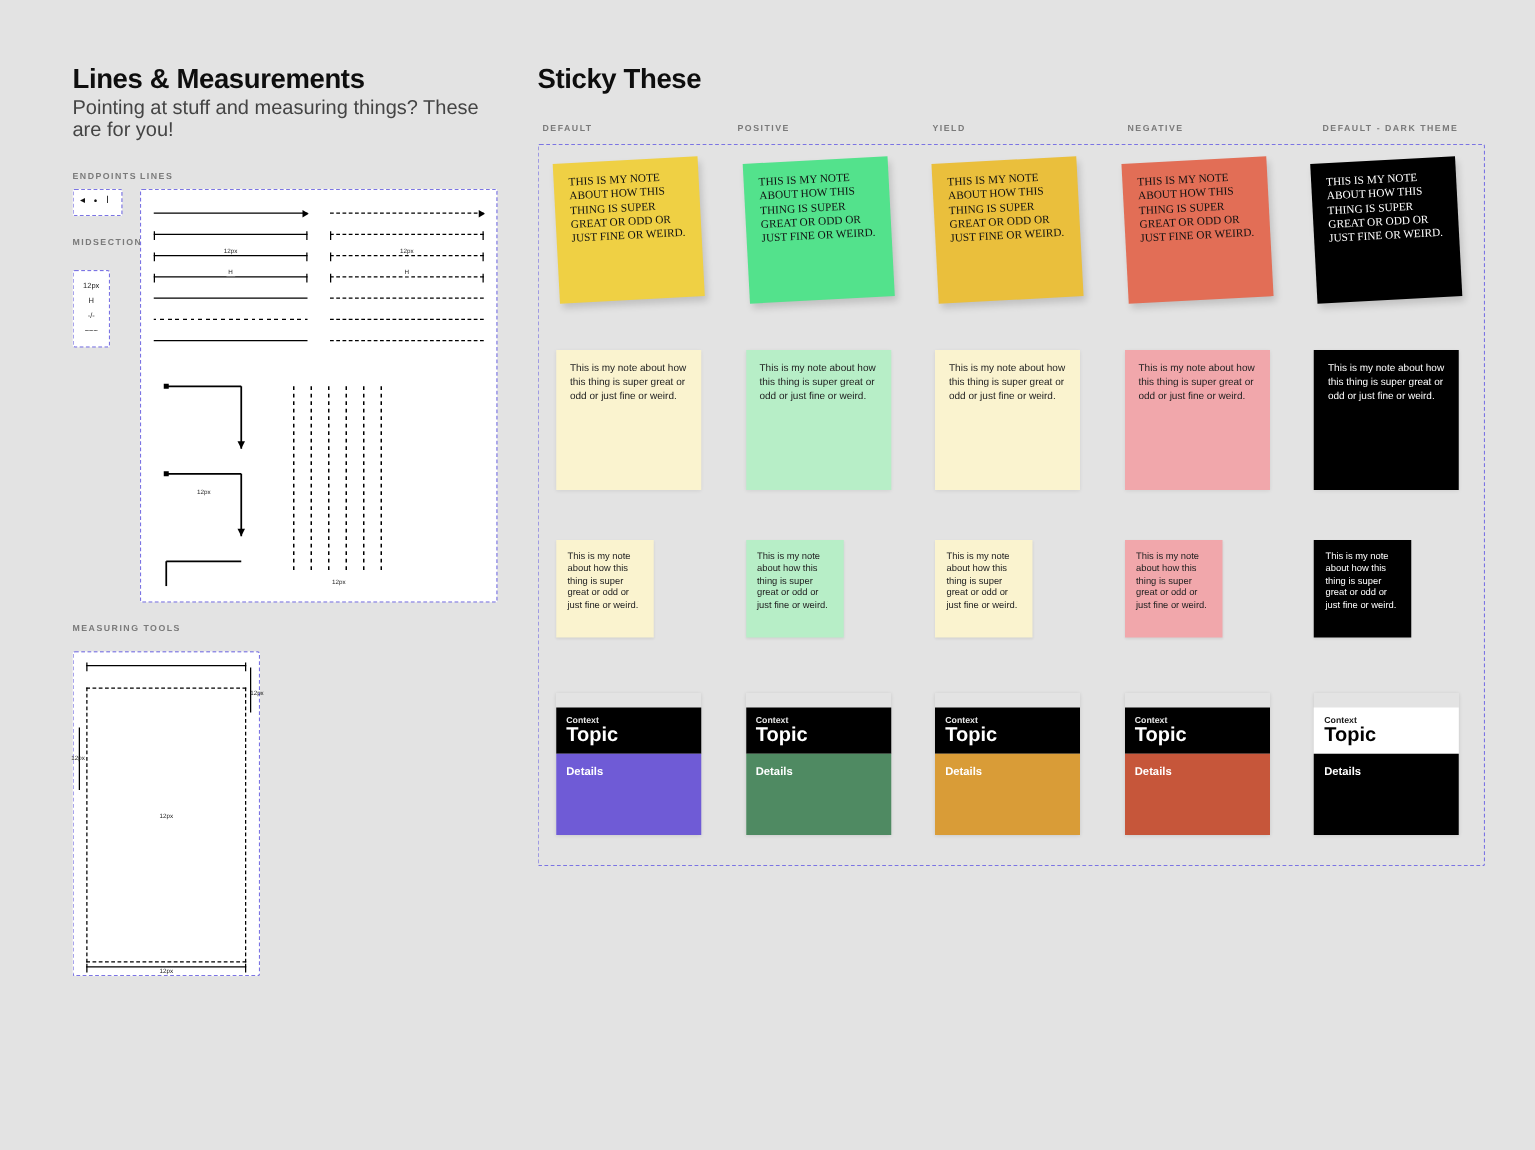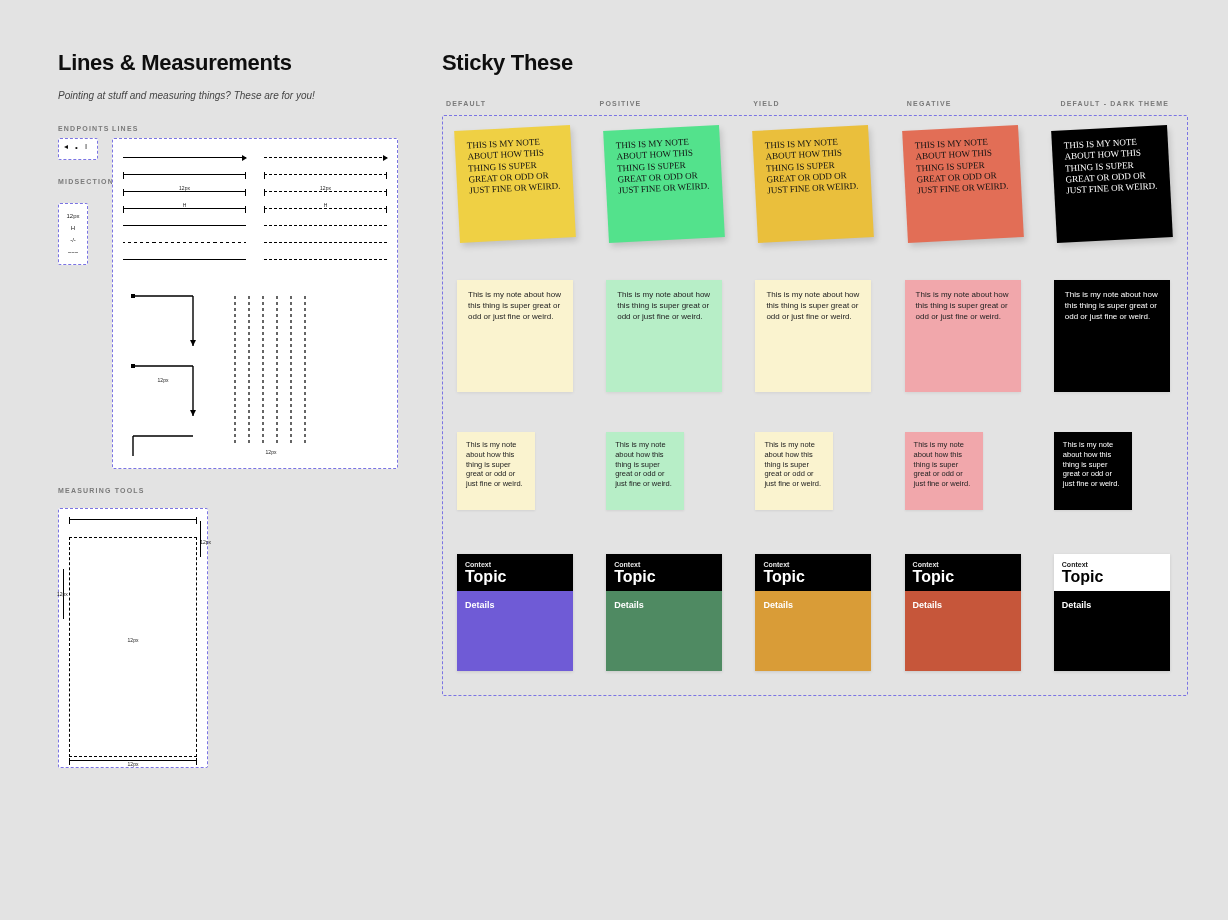--- a/index.html
+++ b/index.html
@@ -23,26 +23,26 @@
   }
   * { box-sizing: border-box; }
   html, body { margin: 0; padding: 0; }
   body {
     background: var(--bg);
     font-family: -apple-system, BlinkMacSystemFont, "Segoe UI", Helvetica, Arial, sans-serif;
     color: var(--ink);
     width: 1228px;
     padding: 50px 40px 60px 58px;
   }
-  .page-row { display: flex; gap: 44px; align-items: flex-start; }
+  .page-row { display: flex; gap: 32px; align-items: flex-start; }
   .col-left { width: 340px; flex: 0 0 340px; }
   .col-right { flex: 1 1 auto; }
 
   .section-title { font-size: 22px; font-weight: 800; letter-spacing: -0.3px; }
-  .section-sub { font-size: 10px; color: #444; margin-top: 14px; font-style: italic; }
+  .section-sub { font-size: 16px; color: #444; margin-top: 2px; }
 
   .overline { font-size: 7px; letter-spacing: 1.2px; text-transform: uppercase; color: var(--muted); margin-bottom: 6px; font-weight: 600; }
 
   .dash-box { border: 1px dashed var(--dash-border); border-radius: 2px; }
 
   
   .left-top { display: flex; gap: 14px; margin-top: 24px; }
   .endpoints-wrap { width: 40px; }
   .endpoints-box { height: 22px; background: #fff; position: relative; }
   .endpoints-box .glyph { position: absolute; font-size: 8px; color: #111; }
@@ -84,25 +84,25 @@
   .sticky-tilt { width: 116px; height: 112px; padding: 10px 12px; color: #111; font-family: "Comic Sans MS", "Marker Felt", cursive; font-size: 9px; line-height: 1.25; transform: rotate(-3deg); box-shadow: 2px 4px 6px rgba(0,0,0,0.15); }
   .sticky-tilt.dark { color: #fff; }
 
   .sticky-flat { width: 116px; height: 112px; padding: 10px 11px; font-size: 8px; line-height: 1.35; color: #222; box-shadow: 0 1px 3px rgba(0,0,0,0.08); }
   .sticky-flat.dark { color: #fff; }
 
   .sticky-small { width: 78px; height: 78px; padding: 8px 9px; font-size: 7.5px; line-height: 1.3; color: #222; box-shadow: 0 1px 2px rgba(0,0,0,0.08); }
   .sticky-small.dark { color: #fff; }
 
   .topic-card { width: 116px; box-shadow: 0 1px 3px rgba(0,0,0,0.12); }
-  .topic-card .hdr { background: #000; color: #fff; padding: 7px 8px 6px; }
+  .topic-card .hdr { background: #000; color: #fff; padding: 7px 8px 6px; margin-top: 12px; }
   .topic-card.inverse .hdr { background: #fff; color: #000; }
   .topic-card .ctx { font-size: 7px; font-weight: 600; opacity: 0.9; }
   .topic-card .topic { font-size: 16px; font-weight: 800; line-height: 1; margin-top: 1px; }
-  .topic-card .body { height: 80px; padding: 9px 8px; font-size: 9px; font-weight: 700; color: #fff; }
+  .topic-card .body { height: 65px; padding: 9px 8px; font-size: 9px; font-weight: 700; color: #fff; }
   .topic-card.inverse .body { color: #fff; }
 </style>
 </head>
 <body>
 
 <div class="page-row">
 
   <div class="col-left">
     <div class="section-title">Lines &amp; Measurements</div>
     <div class="section-sub">Pointing at stuff and measuring things? These are for you!</div>

